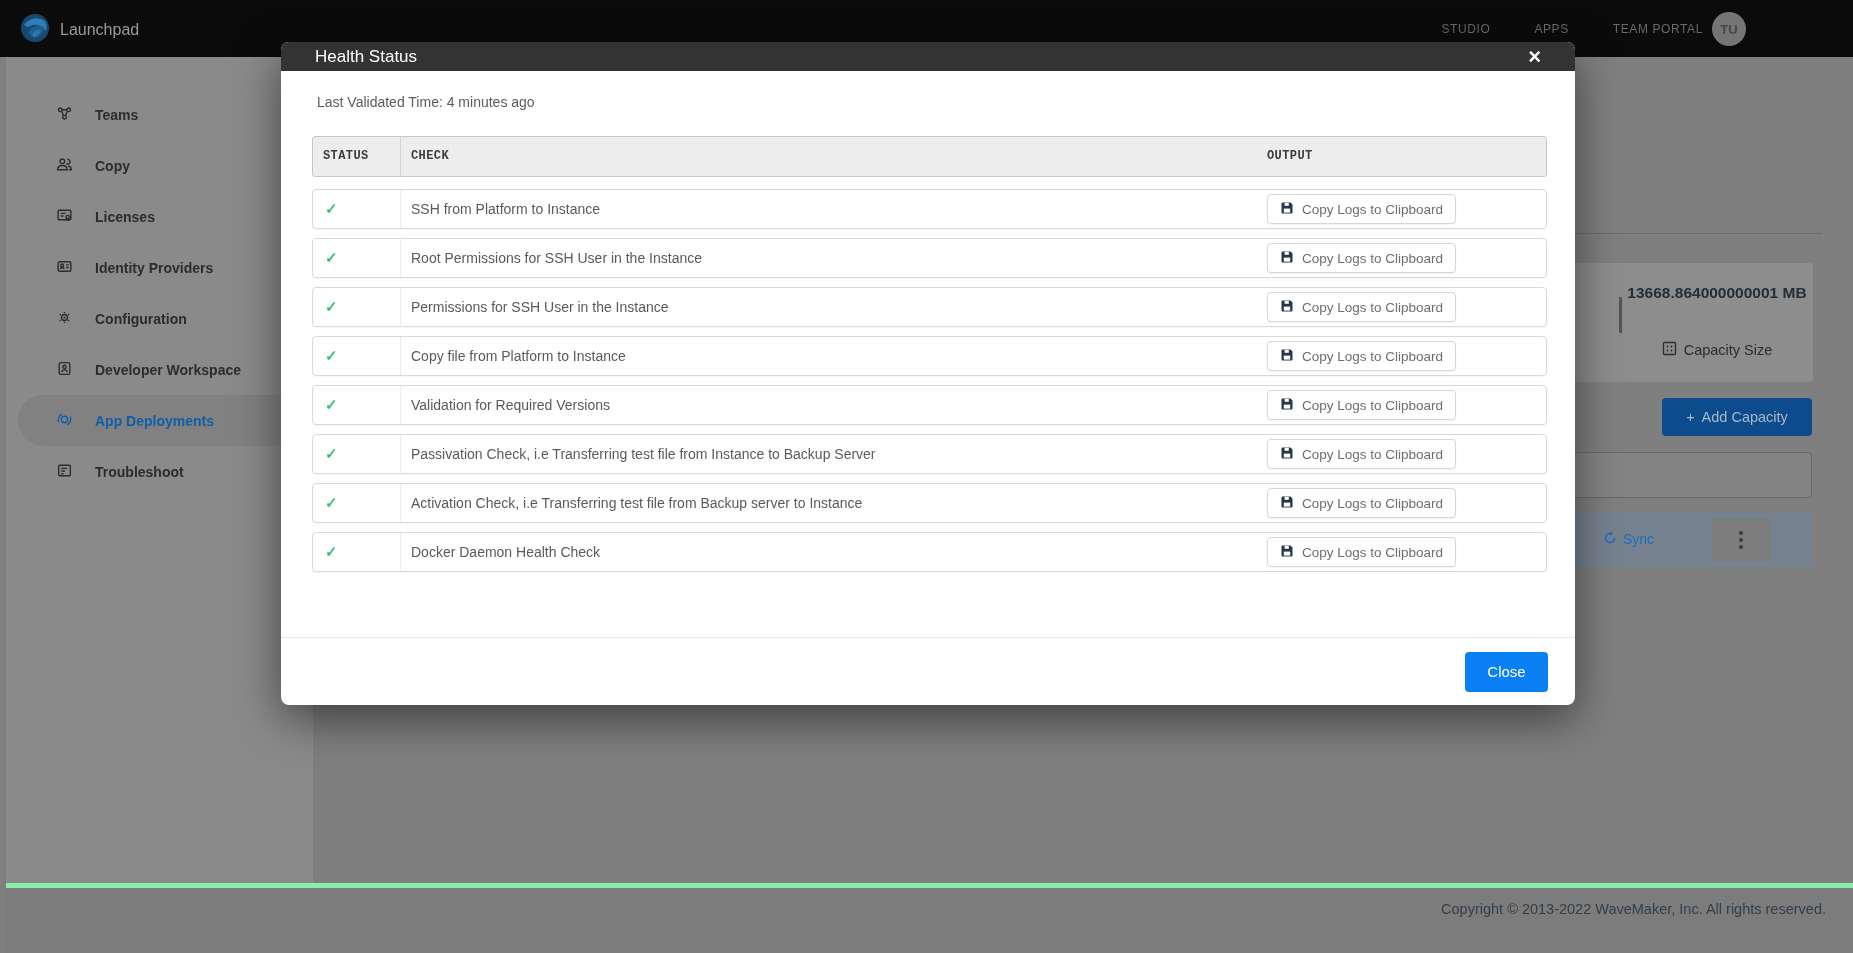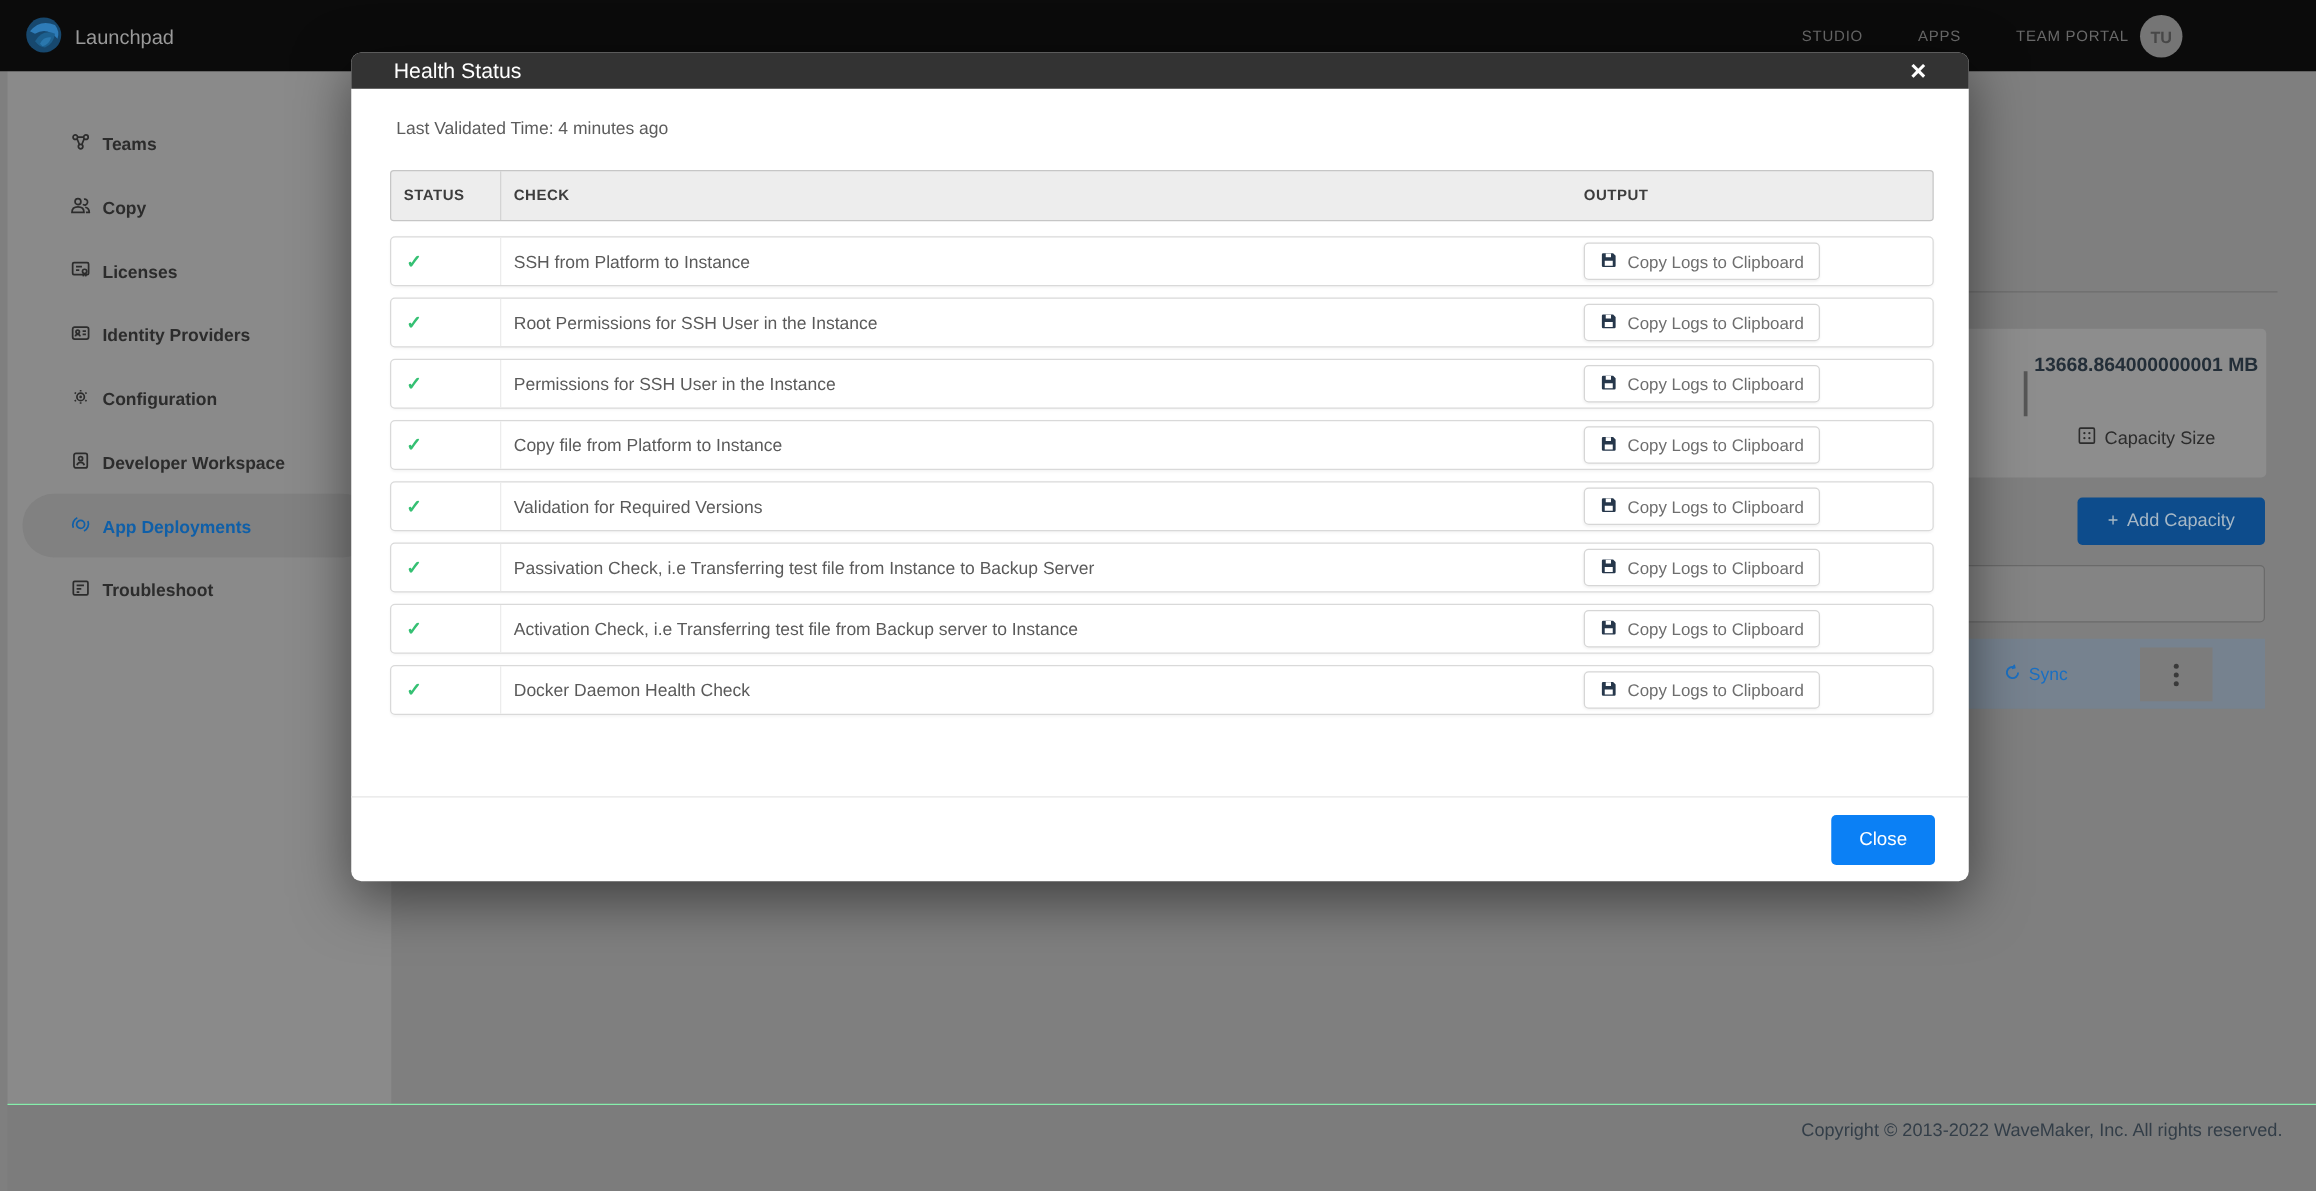--- a/index.html
+++ b/index.html
@@ -11,21 +11,21 @@
   .brand { position:absolute; left:20px; top:13px; display:flex; align-items:center; gap:10px; }
   .brand-label { color:#9a9a9a; font-size:16px; }
   .topnav { position:absolute; right:150px; top:0; height:57px; display:flex; align-items:center; gap:44px; }
   .topnav .navitem { color:#696969; font-size:12px; letter-spacing:.6px; cursor:pointer; }
   .avatar { position:absolute; right:107px; top:12px; width:34px; height:34px; border-radius:50%;
             background:#757575; color:#474747; font-size:13px; font-weight:bold;
             display:flex; align-items:center; justify-content:center; }
 
   
   .sidebar { position:absolute; left:6px; top:57px; width:307px; height:827px; background:#8a8a8a; z-index:1; padding-top:32px; }
-  .side-item { position:relative; height:51px; display:flex; align-items:center; gap:9px;
+  .side-item { position:relative; height:51px; display:flex; align-items:center; gap:22px;
                padding-left:38px; margin:0 14px 0 12px; color:#2c2c2c; font-size:14px; font-weight:600; cursor:pointer; }
   .side-item svg { flex:0 0 auto; }
   .side-item.active { background:#818181; border-radius:25px; color:#0f5fa8; }
 
   
   .content-divider { position:absolute; left:345px; top:233px; width:1477px; height:1px; background:#6e6e6e; z-index:1; }
   .capacity-card { position:absolute; left:1565px; top:263px; width:248px; height:119px; background:#8d8d8d; border-radius:4px; z-index:1; }
   .cap-divider { position:absolute; left:54px; top:34px; width:3px; height:36px; background:#565656; }
   .cap-value { position:absolute; left:62px; right:6px; top:20px; text-align:center; color:#232e38; font-weight:700; font-size:15.5px; line-height:1.25; }
   .cap-caption { position:absolute; left:62px; right:6px; top:78px; display:flex; align-items:center; justify-content:center; gap:7px;
@@ -34,35 +34,35 @@
                       display:flex; align-items:center; justify-content:center; gap:7px; color:#a7b8c6; font-size:14.5px; z-index:1; cursor:pointer; }
   .bg-panel { position:absolute; left:1420px; top:452px; width:392px; height:46px; background:#848484; border:1px solid #6a6a6a; border-radius:4px; z-index:1; }
   .bg-row { position:absolute; left:1420px; top:511px; width:392px; height:56px; background:#76828f; z-index:1; }
   .sync-link { position:absolute; left:183px; top:0; height:100%; display:flex; align-items:center; gap:6px;
                color:#1a6fc2; font-size:14px; font-weight:500; cursor:pointer; }
   .kebab-box { position:absolute; left:292px; top:7px; width:58px; height:43px; background:#7c7c7c; display:flex;
                flex-direction:column; align-items:center; justify-content:center; gap:3px; cursor:pointer; }
   .kebab-box i { width:4px; height:4px; border-radius:50%; background:#3a3a3a; }
 
   
-  .footer { position:absolute; left:6px; right:0; bottom:0; height:70px; background:#7c7c7c; border-top:1px solid #86efac; z-index:1; }
+  .footer { position:absolute; left:6px; right:0; bottom:0; height:70px; background:#7c7c7c; border-top:5px solid #86efac; z-index:1; }
   .copyright { position:absolute; right:27px; top:13px; color:#333e48; font-size:14.5px; }
 
   
   .modal { position:absolute; left:281px; top:42px; width:1294px; height:663px; background:#fff;
            border-radius:8px; box-shadow:0 14px 45px rgba(0,0,0,.5); z-index:10; }
   .modal-header { height:29px; background:#333333; border-radius:8px 8px 0 0; display:flex; align-items:center;
                   justify-content:space-between; padding:0 34px; }
   .modal-title { color:#ffffff; font-size:17px; font-weight:500; }
   .modal-close { color:#ffffff; font-size:22px; font-weight:700; line-height:1; cursor:pointer; }
   .modal-body { padding:0 28px 0 31px; }
   .last-validated { margin:23px 0 16px 5px; color:#5c5c5c; font-size:14px; }
 
   .table-header { margin-top:26px; height:41px; background:#ededed; border:1px solid #c6c6c6; border-radius:3px;
-                  display:flex; align-items:stretch; }
+                  display:flex; align-items:stretch;font-family:Liberation Mono, monospace; }
   .table-header .col-label { font-size:12px; font-weight:700; color:#3d3d3d; letter-spacing:.4px; line-height:39px; }
   .col-status { width:88px; padding-left:10px; border-right:1px solid #d4d4d4; }
   .col-check { flex:1; padding-left:10px; }
   .col-output { width:279px;margin-left:32px; }
 
   .rows { margin-top:12px; }
   .hrow { height:40px; margin-bottom:9px; background:#fff; border:1px solid #d9d9d9; border-radius:4px;
           display:flex; align-items:stretch; box-shadow:0 1px 2px rgba(0,0,0,.04); }
   .hrow .cell-status { width:88px; padding-left:12px; border-right:1px solid #ececec; display:flex; align-items:center; }
   .checkmark { color:#35c073; font-size:15px; font-weight:700; }

